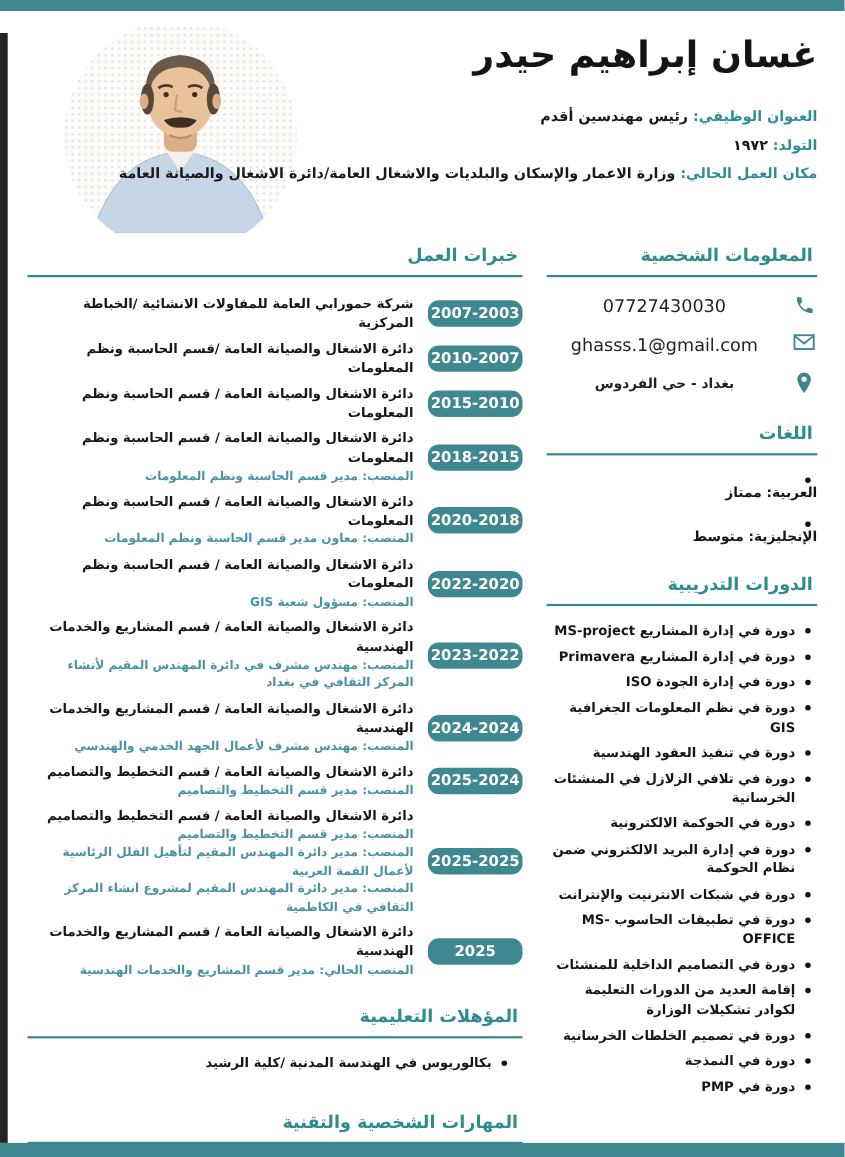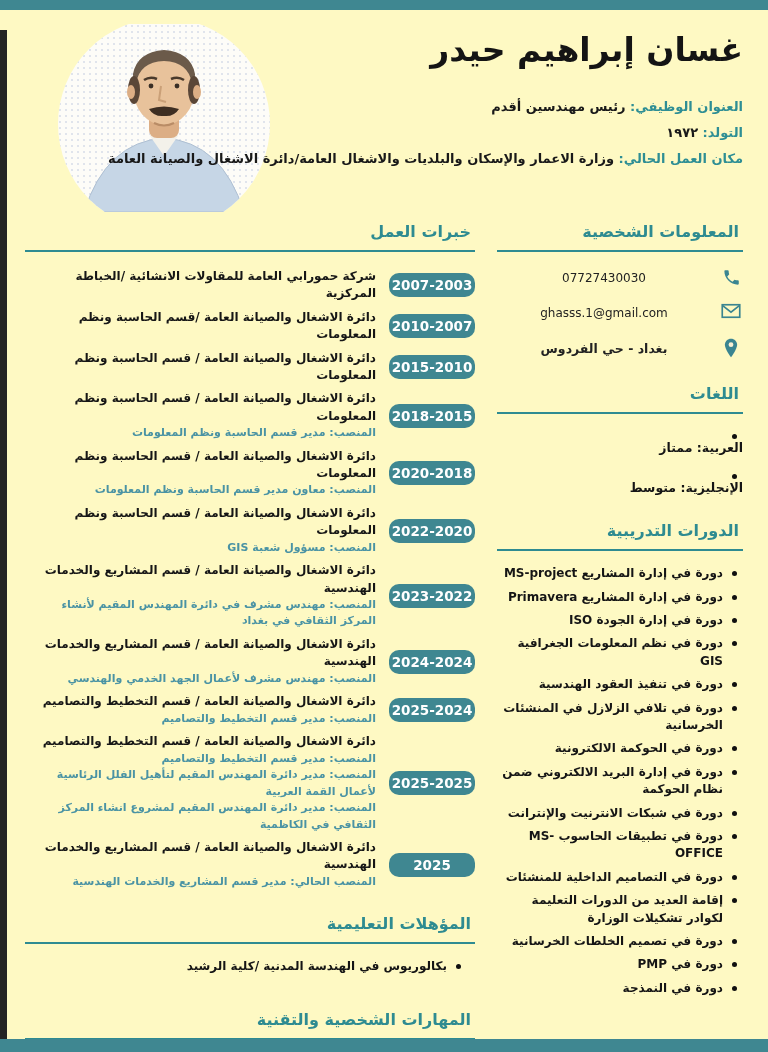--- a/index.html
+++ b/index.html
@@ -1,18 +1,18 @@
 <!DOCTYPE html>
 <html lang="ar" dir="rtl"><head>
 <meta charset="utf-8">
 <style>
   html,body{margin:0;padding:0;background:#e8e8e8;}
   .page{
     position:relative;width:768px;height:1052px;margin:0 auto;
-    background:#fef9c3;overflow:hidden;direction:rtl;
+    background:#ffffff;overflow:hidden;direction:rtl;
     font-family:"DejaVu Sans", sans-serif;color:#1a1a1a;
   }
   .top-bar{position:absolute;top:0;left:0;right:0;height:10px;background:#3f8791;}
   .bottom-bar{position:absolute;bottom:0;left:0;right:0;height:13px;background:#3f8791;}
   .left-strip{position:absolute;left:0;top:30px;bottom:13px;width:7px;background:#242424;}
 
   
   .header{position:relative;height:212px;}
   .photo-zone{position:absolute;left:46px;top:24px;width:236px;height:188px;overflow:hidden;}
   .name{position:absolute;top:30px;right:25px;font-size:33px;font-weight:bold;color:#141414;letter-spacing:0;}
@@ -49,21 +49,21 @@
   .b-dot{flex:0 0 5px;width:5px;height:5px;border-radius:50%;background:#101010;margin:6px 6px 0 9px;}
   .b-text{flex:1;font-size:12px;font-weight:bold;color:#151515;line-height:1.45;text-align:right;}
   .list-lang .b-item{margin-bottom:11px;flex-direction:column;}
   .list-lang .b-text{font-size:12.5px;}
   .list-edu{padding-right:8px;}
 
   
   .contact{margin:16px 0 12px;}
   .c-row{display:flex;align-items:center;margin-bottom:15px;}
   .c-icon{flex:0 0 24px;width:24px;height:20px;margin-left:8px;text-align:center;}
-  .c-val{flex:1;text-align:center;font-size:12px;color:#222;}
+  .c-val{flex:1;text-align:center;font-size:16px;color:#222;}
   .c-ltr{direction:ltr;unicode-bidi:embed;}
   .c-ar{font-weight:bold;font-size:12.5px;}
 
   .gap-lang{margin-top:26px;}
   .gap-courses{margin-top:24px;}
   .gap-edu{margin-top:24px;}
   .gap-skills{margin-top:34px;}
 </style>
 </head>
 <body>
@@ -242,26 +242,26 @@
             <span class="b-text">إقامة العديد من الدورات التعليمة لكوادر تشكيلات الوزارة</span>
           </div>
 
           <div class="b-item">
             <span class="b-dot"></span>
             <span class="b-text">دورة في تصميم الخلطات الخرسانية</span>
           </div>
 
           <div class="b-item">
             <span class="b-dot"></span>
+            <span class="b-text">دورة في النمذجة</span>
+          </div>
+
+          <div class="b-item">
+            <span class="b-dot"></span>
             <span class="b-text">دورة في PMP</span>
-          </div>
-
-          <div class="b-item">
-            <span class="b-dot"></span>
-            <span class="b-text">دورة في النمذجة</span>
           </div>
 
       </div>
     </div>
 
     <div class="content">
       <h2 class="section-head">خبرات العمل</h2>
 
       <div class="entries">
 

